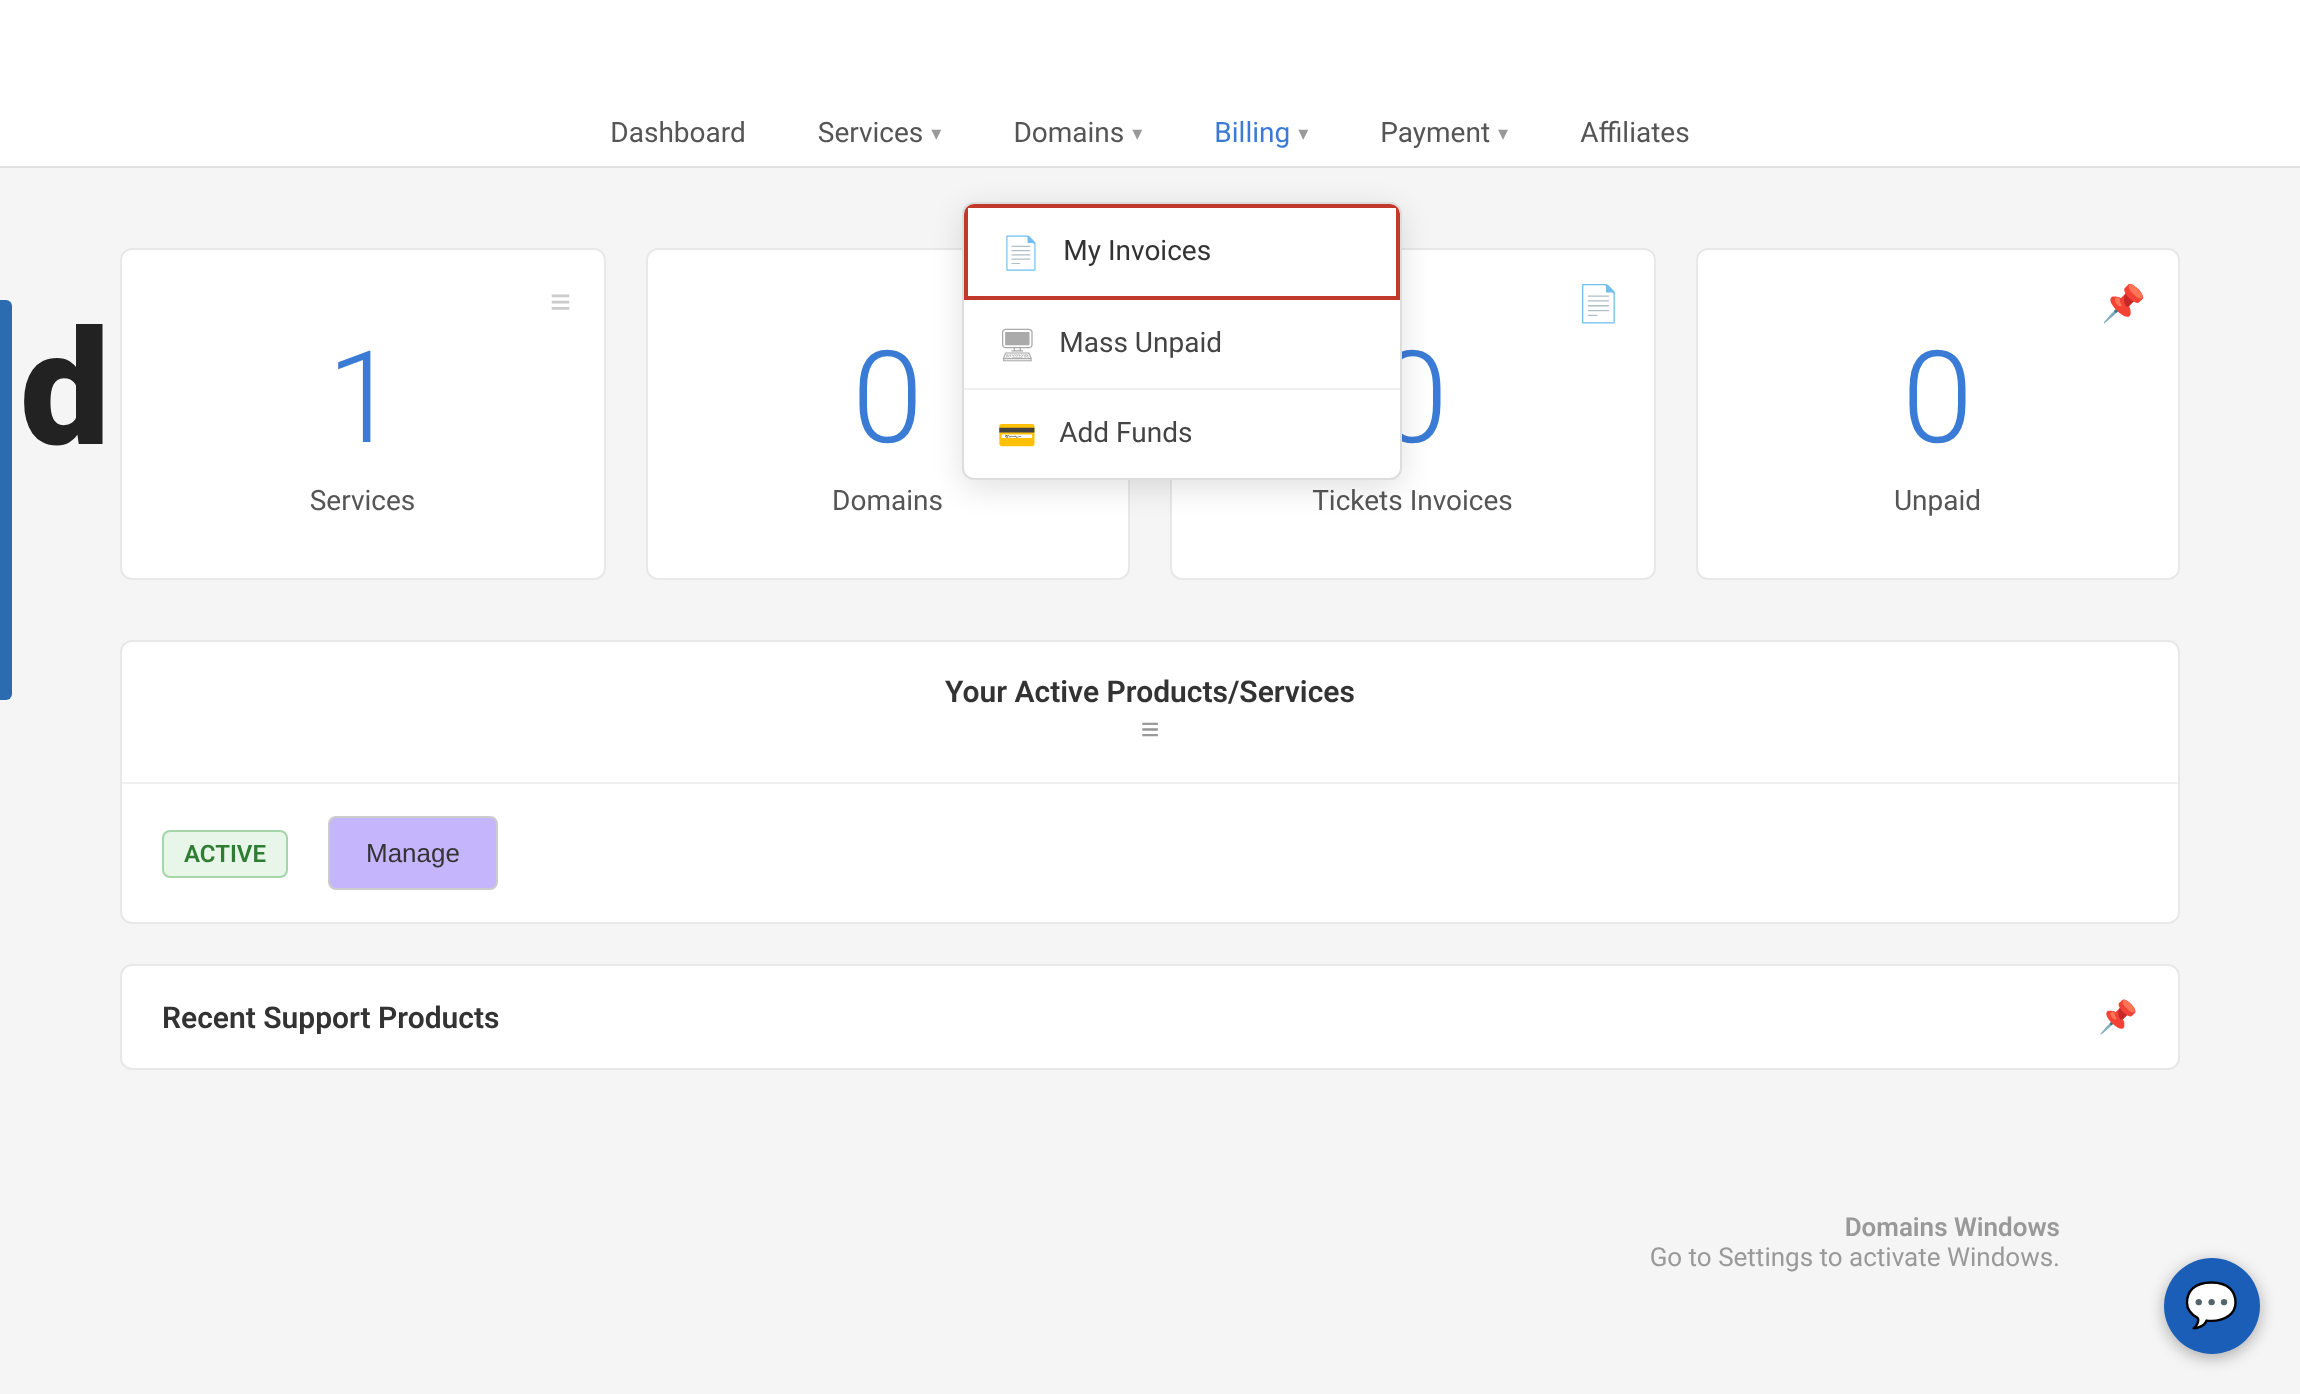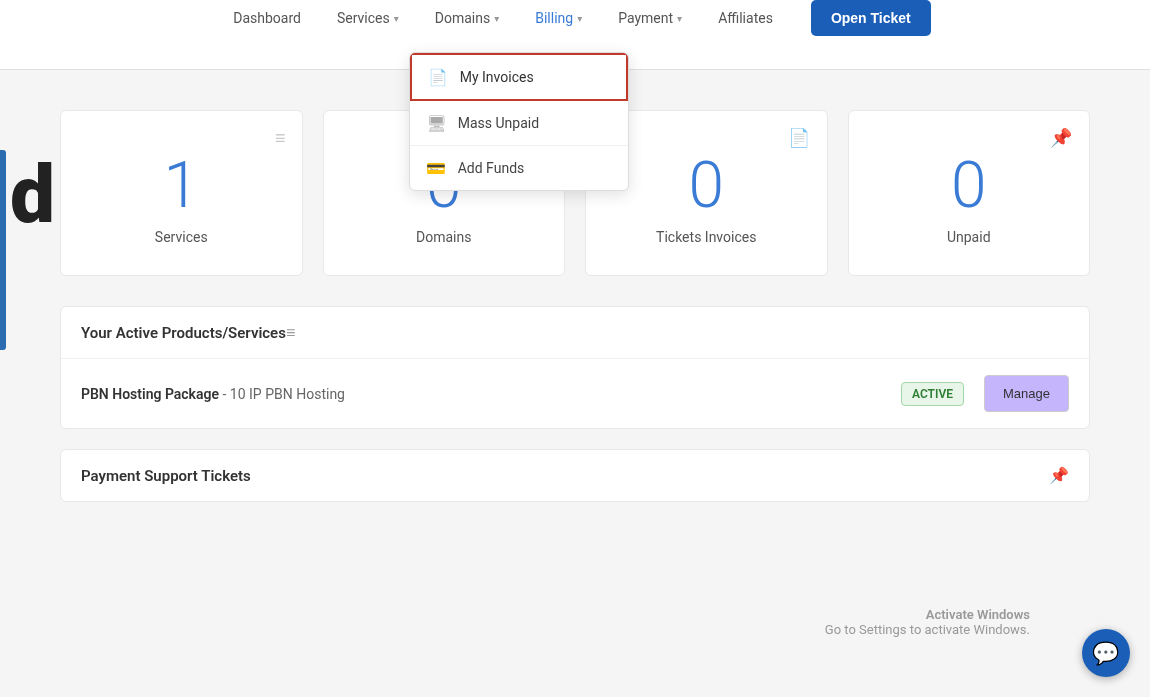--- a/index.html
+++ b/index.html
@@ -3,23 +3,23 @@
   <meta charset="utf-8">
   <style>
     * { box-sizing: border-box; margin: 0; padding: 0; }
     body { font-family: -apple-system, BlinkMacSystemFont, 'Segoe UI', Roboto, sans-serif; background: #f5f5f5; }
 
     
     .navbar {
       background: #fff;
       border-bottom: 1px solid #e0e0e0;
       padding: 0 40px;
-      height: 70px;
-      display: flex;
-      align-items: flex-start;
+      height: 84px;
+      display: flex;
+      align-items: flex-end;
       justify-content: center;
       position: relative;
       z-index: 100;
     }
     .nav-items {
       display: flex;
       align-items: center;
       gap: 8px;
     }
     .nav-item {
@@ -150,22 +150,24 @@
     .section-card {
       background: #fff;
       border: 1px solid #e8e8e8;
       border-radius: 6px;
       margin-bottom: 20px;
       overflow: hidden;
     }
     .section-header {
       display: flex;
       align-items: center;
+      justify-content: space-between;
       padding: 16px 20px;
       border-bottom: 1px solid #f0f0f0;
+      flex-direction: column;
     }
     .section-title {
       font-size: 15px;
       font-weight: 600;
       color: #333;
     }
     .section-icon {
       color: #999;
       font-size: 16px;
     }
@@ -289,21 +291,20 @@
           <span class="dropdown-icon">💳</span>
           <span>Add Funds</span>
         </a>
       </div>
     </div>
     <a class="nav-item">
       <span>Payment</span>
       <span class="arrow">▾</span>
     </a>
     <a class="nav-item">Affiliates</a>
-    <button class="open-ticket-btn">Open Ticket</button>
   </div>
 </nav>
 
 <div class="left-d">d</div>
 
 <div class="main-content">
   <div class="stats-row">
     <div class="stat-card">
       <span class="stat-card-icon">≡</span>
       <div class="stat-number">1</div>
@@ -325,39 +326,35 @@
       <div class="stat-label">Unpaid</div>
     </div>
   </div>
 
   <div class="section-card">
     <div class="section-header">
       <span class="section-title">Your Active Products/Services</span>
       <span class="section-icon">≡</span>
     </div>
     <div class="product-row">
-      <div class="product-info">
-        <span class="product-name">PBN Hosting Package</span>
-        <span class="product-sub"> - 10 IP PBN Hosting</span>
-      </div>
       <div class="product-actions">
         <span class="badge-active">ACTIVE</span>
         <button class="manage-btn">Manage</button>
       </div>
     </div>
   </div>
 
   <div class="section-card">
     <div class="section-header2">
-      <span class="section-title">Payment Support Tickets</span>
+      <span class="section-title">Recent Support Products</span>
       <span class="section-icon">📌</span>
     </div>
   </div>
 </div>
 
 <div class="activate-windows">
-  <div>Activate Windows</div>
+  <div>Domains Windows</div>
   <div>Go to Settings to activate Windows.</div>
 </div>
 
 <div class="chat-bubble">
   <span class="chat-bubble-icon">💬</span>
 </div>
 
 </body></html>

